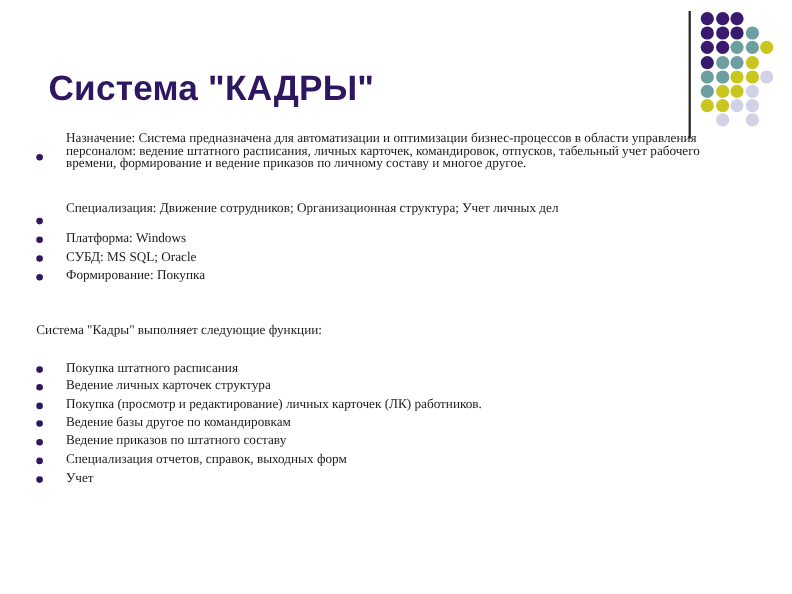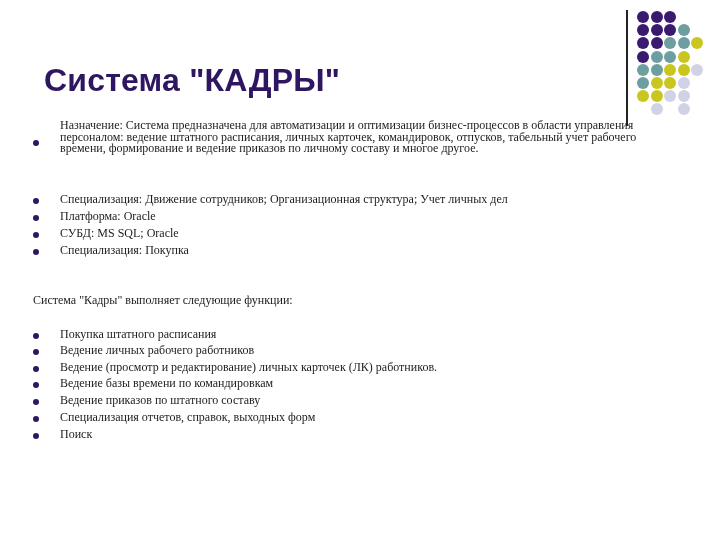--- a/index.html
+++ b/index.html
@@ -81,60 +81,60 @@
     <div class="dot" style="left: 40.5px; top: 92.4px; background: rgb(210, 210, 230);"></div>
   </div>
 
 <ul class="list">
   <li class="item">
     <span class="bullet" style="top:140px"></span>
     <span class="text" style="top:120px; width:600px">Назначение: Система предназначена для автоматизации и оптимизации бизнес-процессов в области управления персоналом: ведение штатного расписания, личных карточек, командировок, отпусков, табельный учет рабочего времени, формирование и ведение приказов по личному составу и многое другое.</span>
   </li>
   <li class="item">
     <span class="bullet" style="top:198px"></span>
-    <span class="text" style="top:194px">Специализация: Движение сотрудников; Организационная структура; Учет личных дел</span>
+    <span class="text" style="top:184px">Специализация: Движение сотрудников; Организационная структура; Учет личных дел</span>
   </li>
   <li class="item">
     <span class="bullet" style="top:215px"></span>
-    <span class="text" style="top:211px">Платформа: Oracle</span>
+    <span class="text" style="top:211px">Платформа: Windows</span>
   </li>
   <li class="item">
     <span class="bullet" style="top:232px"></span>
     <span class="text" style="top:228px">СУБД: MS SQL; Oracle</span>
   </li>
   <li class="item">
     <span class="bullet" style="top:249px"></span>
-    <span class="text" style="top:245px">Специализация: Покупка</span>
+    <span class="text" style="top:245px">Формирование: Покупка</span>
   </li>
 </ul>
 
 <div class="para">Система "Кадры" выполняет следующие функции:</div>
 
 <ul class="list">
   <li class="item">
     <span class="bullet" style="top:333px"></span>
     <span class="text" style="top:329px">Покупка штатного расписания</span>
   </li>
   <li class="item">
     <span class="bullet" style="top:349px"></span>
-    <span class="text" style="top:345px">Ведение личных рабочего работников</span>
+    <span class="text" style="top:345px">Ведение личных карточек структура</span>
   </li>
   <li class="item">
     <span class="bullet" style="top:366px"></span>
-    <span class="text" style="top:362px">Ведение (просмотр и редактирование) личных карточек (ЛК) работников.</span>
+    <span class="text" style="top:362px">Покупка (просмотр и редактирование) личных карточек (ЛК) работников.</span>
   </li>
   <li class="item">
     <span class="bullet" style="top:382px"></span>
-    <span class="text" style="top:378px">Ведение базы времени по командировкам</span>
+    <span class="text" style="top:378px">Ведение базы другое по командировкам</span>
   </li>
   <li class="item">
     <span class="bullet" style="top:399px"></span>
     <span class="text" style="top:395px">Ведение приказов по штатного составу</span>
   </li>
   <li class="item">
     <span class="bullet" style="top:416px"></span>
     <span class="text" style="top:412px">Специализация отчетов, справок, выходных форм</span>
   </li>
   <li class="item">
     <span class="bullet" style="top:433px"></span>
-    <span class="text" style="top:429px">Поиск</span>
+    <span class="text" style="top:429px">Учет</span>
   </li>
 </ul>
 
 </body></html>

